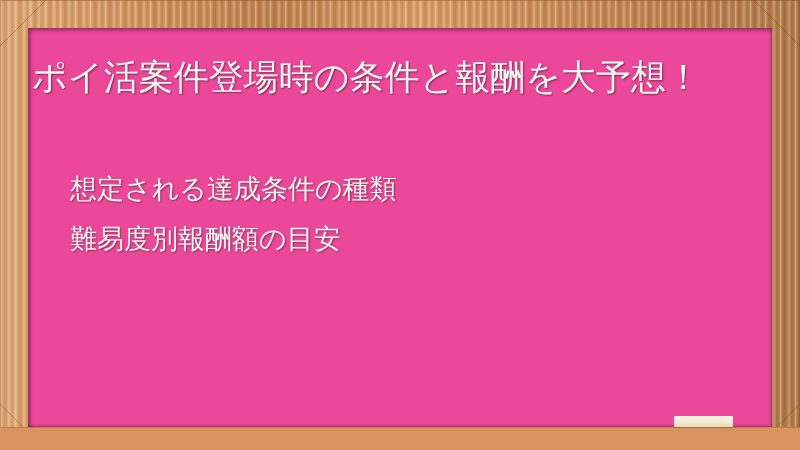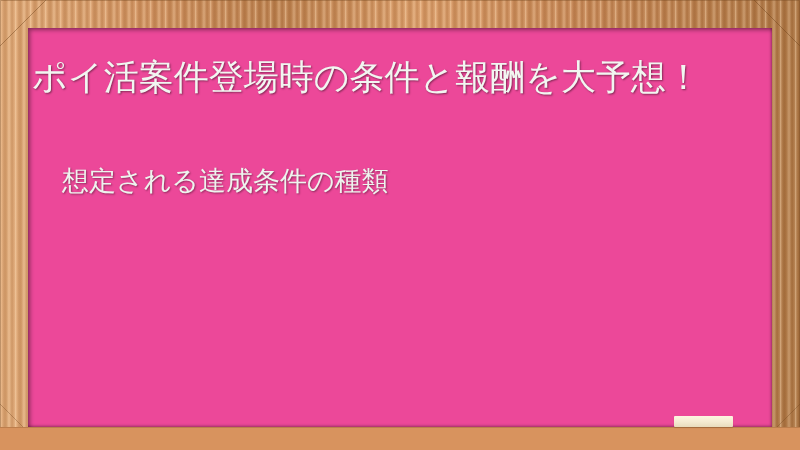--- a/index.html
+++ b/index.html
@@ -128,21 +128,21 @@
     white-space: normal;
     word-break: break-all;
   }
 
   
   .bullets {
     position: absolute;
     left: 30px;
     top: 124px;
     width: 690px;
-    margin: 4px;
+    margin: 12px;
     padding: 0;
     list-style: none;
   }
   .bullet {
     color: #eef4ee;
     font-size: 27px;
     line-height: 50px;
     font-weight: 400;
     text-shadow: 1px 1px 2px rgba(0, 0, 0, 0.40);
     word-break: break-all;
@@ -166,20 +166,21 @@
 
   <div class="ledge"></div>
 
   <div class="board">
     <div class="board-inner">
 
       <h1 class="title">ポイ活案件登場時の条件と報酬を大予想！</h1>
 
       <ul class="bullets">
         <li class="bullet">想定される達成条件の種類</li>
+        <li class="bullet">難易度別報酬額の目安</li>
       </ul>
 
     </div>
   </div>
 
   <div class="chalk"></div>
 
 </div>
 
 </body></html>

